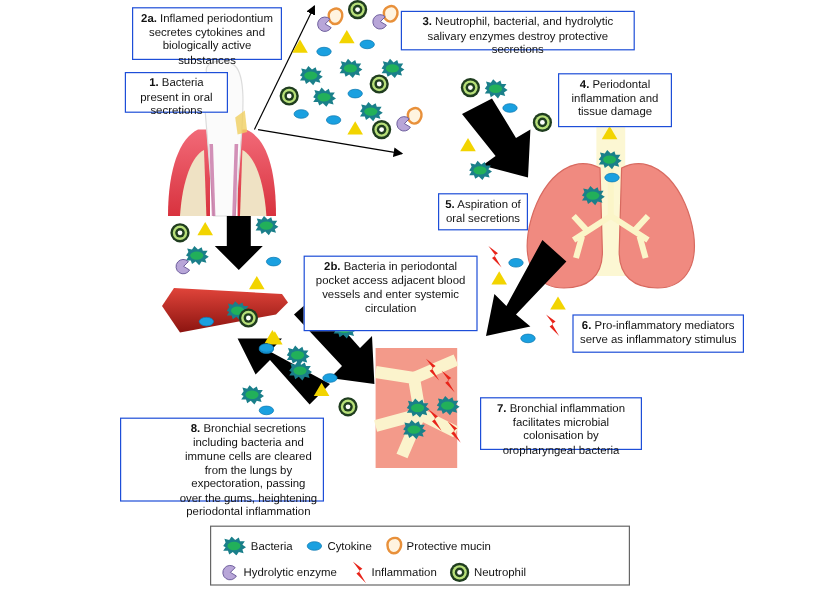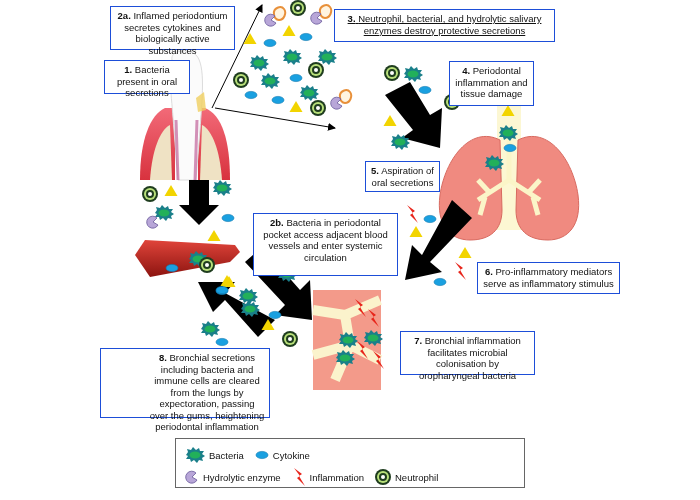--- a/index.html
+++ b/index.html
@@ -173,24 +173,24 @@
     <use href="#sym-inflam" x="378" y="360"></use>
   </g>
 </svg>
 
 <div class="box" style="left:110px;top:6px;width:125px;height:44px;">
   <b>2a.</b> <span>Inflamed periodontium secretes cytokines and biologically active substances</span>
 </div>
 <div class="box" style="left:104px;top:60px;width:86px;height:34px;">
   <b>1.</b> <span>Bacteria present in oral secretions</span>
 </div>
-<div class="box" style="left:334px;top:9px;width:221px;height:33px;text-decoration:underline;">
+<div class="box" style="left:334px;top:9px;width:195px;height:33px;">
   <b>3.</b> <span>Neutrophil, bacterial, and hydrolytic salivary enzymes destroy protective secretions</span>
 </div>
-<div class="box" style="left:449px;top:61px;width:85px;height:45px;">
+<div class="box" style="left:465px;top:61px;width:95px;height:45px;">
   <b>4.</b> <span>Periodontal inflammation and tissue damage</span>
 </div>
 <div class="box" style="left:365px;top:161px;width:75px;height:31px;">
   <b>5.</b> <span>Aspiration of oral secretions</span>
 </div>
 <div class="box" style="left:253px;top:213px;width:145px;height:63px;">
   <b>2b.</b> <span>Bacteria in periodontal pocket access adjacent blood vessels and enter systemic circulation</span>
 </div>
 <div class="box" style="left:477px;top:262px;width:143px;height:32px;">
   <b>6.</b> <span>Pro-inflammatory mediators serve as inflammatory stimulus</span>
@@ -209,20 +209,26 @@
           <use href="#sym-bacteria"></use>
         </svg>
       <span>Bacteria</span>
     </div>
     <div class="legend-item">
       <svg width="16" height="12" viewBox="-8 -6 16 12">
           <use href="#sym-cytokine"></use>
         </svg>
       <span>Cytokine</span>
     </div>
+    <div class="legend-item">
+      <svg width="16" height="16" viewBox="-8 -8 16 16">
+          <use href="#sym-mucin"></use>
+        </svg>
+      <span>Protective mucin</span>
+    </div>
   </div>
   <div class="legend-row" style="top:28px;">
     <div class="legend-item">
       <svg width="16" height="16" viewBox="-8 -8 16 16">
           <use href="#sym-enzyme"></use>
         </svg>
       <span>Hydrolytic enzyme</span>
     </div>
     <div class="legend-item">
       <svg width="16" height="20" viewBox="-8 -10 16 20">

